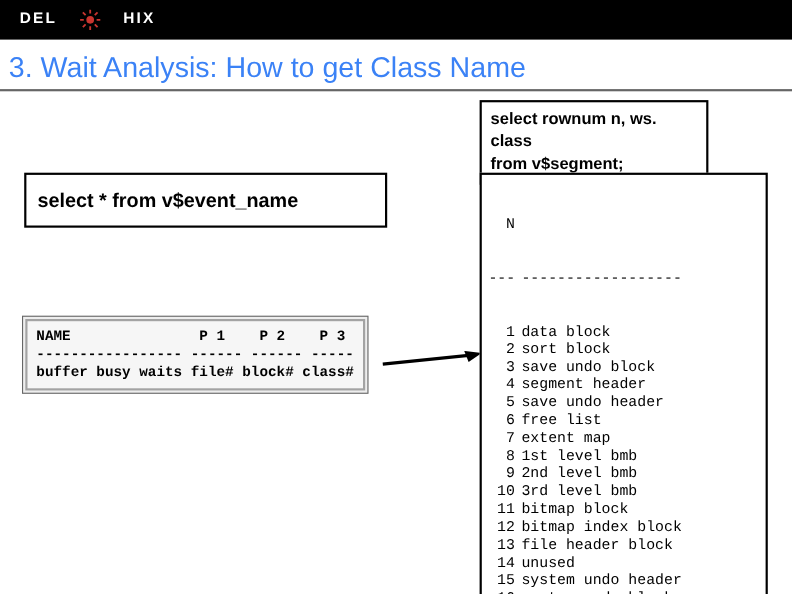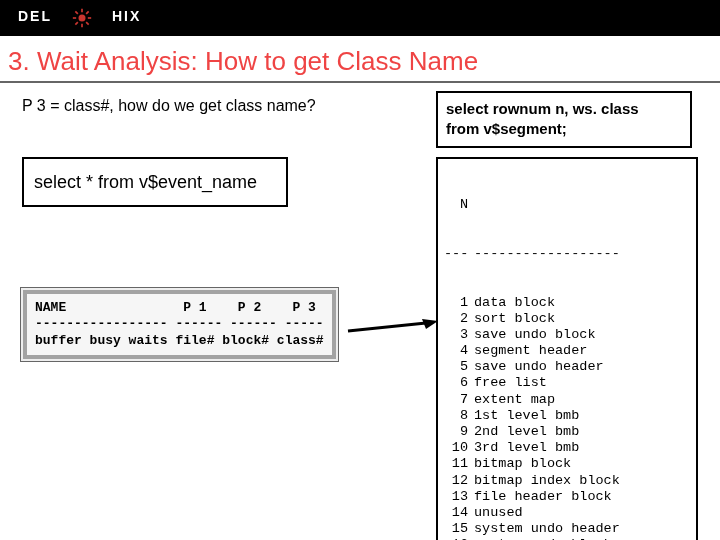--- a/index.html
+++ b/index.html
@@ -34,21 +34,21 @@
     height: 20px;
     position: relative;
     display: inline-block;
   }
   .logo-sun svg { display:block; }
   .logo-left, .logo-right {
     font-size: 14px;
   }
   .title {
     font-size: 26px;
-    color: #ef4444;
+    color: #3b82f6;
     margin: 10px 10px 4px 8px;
     font-weight: 400;
   }
   .title-underline {
     height: 2px;
     background: #666;
     margin: 0 0 14px 0;
   }
   .content {
     position: relative;
@@ -63,45 +63,46 @@
     border: 2px solid #000;
     padding: 8px 10px;
     font-size: 18px;
     display: inline-block;
     background:#fff;
   }
   .sql-left {
     position: absolute;
     left: 22px;
     top: 60px;
-    width: 266px;
+    width: 330px;
     line-height: 1.9;
     padding: 6px 10px;
+    font-weight: bold;
   }
   .sql-top-right {
     position: absolute;
     left: 436px;
     top: -6px;
-    width: 256px;
+    width: 208px;
     font-weight: 700;
     font-size: 15px;
     line-height: 1.35;
     padding: 6px 8px;
   }
   .table-box {
     position: absolute;
     left: 20px;
     top: 190px;
     border: 1px solid #666;
     background: #eee;
     padding: 2px;
     font-family: "Courier New", monospace;
   }
   .table-inner {
-    border: 4px solid #a3a3a3;
+    border: 2px solid #a3a3a3;
     background: #f6f6f6;
     padding: 6px 8px;
     font-size: 13px;
     font-weight: 700;
     white-space: pre;
     line-height: 1.25;
   }
   .class-list {
     position: absolute;
     left: 436px;
@@ -150,21 +151,20 @@
     </span>
     <span class="logo-right">HIX</span>
   </span>
 </div>
 
 <div class="title">3. Wait Analysis: How to get Class Name</div>
 <div class="title-underline"></div>
 
 <div class="content">
 
-  <div class="subq">P 3 = class#, how do we get class name?</div>
 
   <div class="boxed sql-top-right">
     <div>select rownum n, ws. class</div>
     <div>from v$segment;</div>
   </div>
 
   <div class="boxed sql-left">
     <div>select * from v$event_name</div>
   </div>
 

